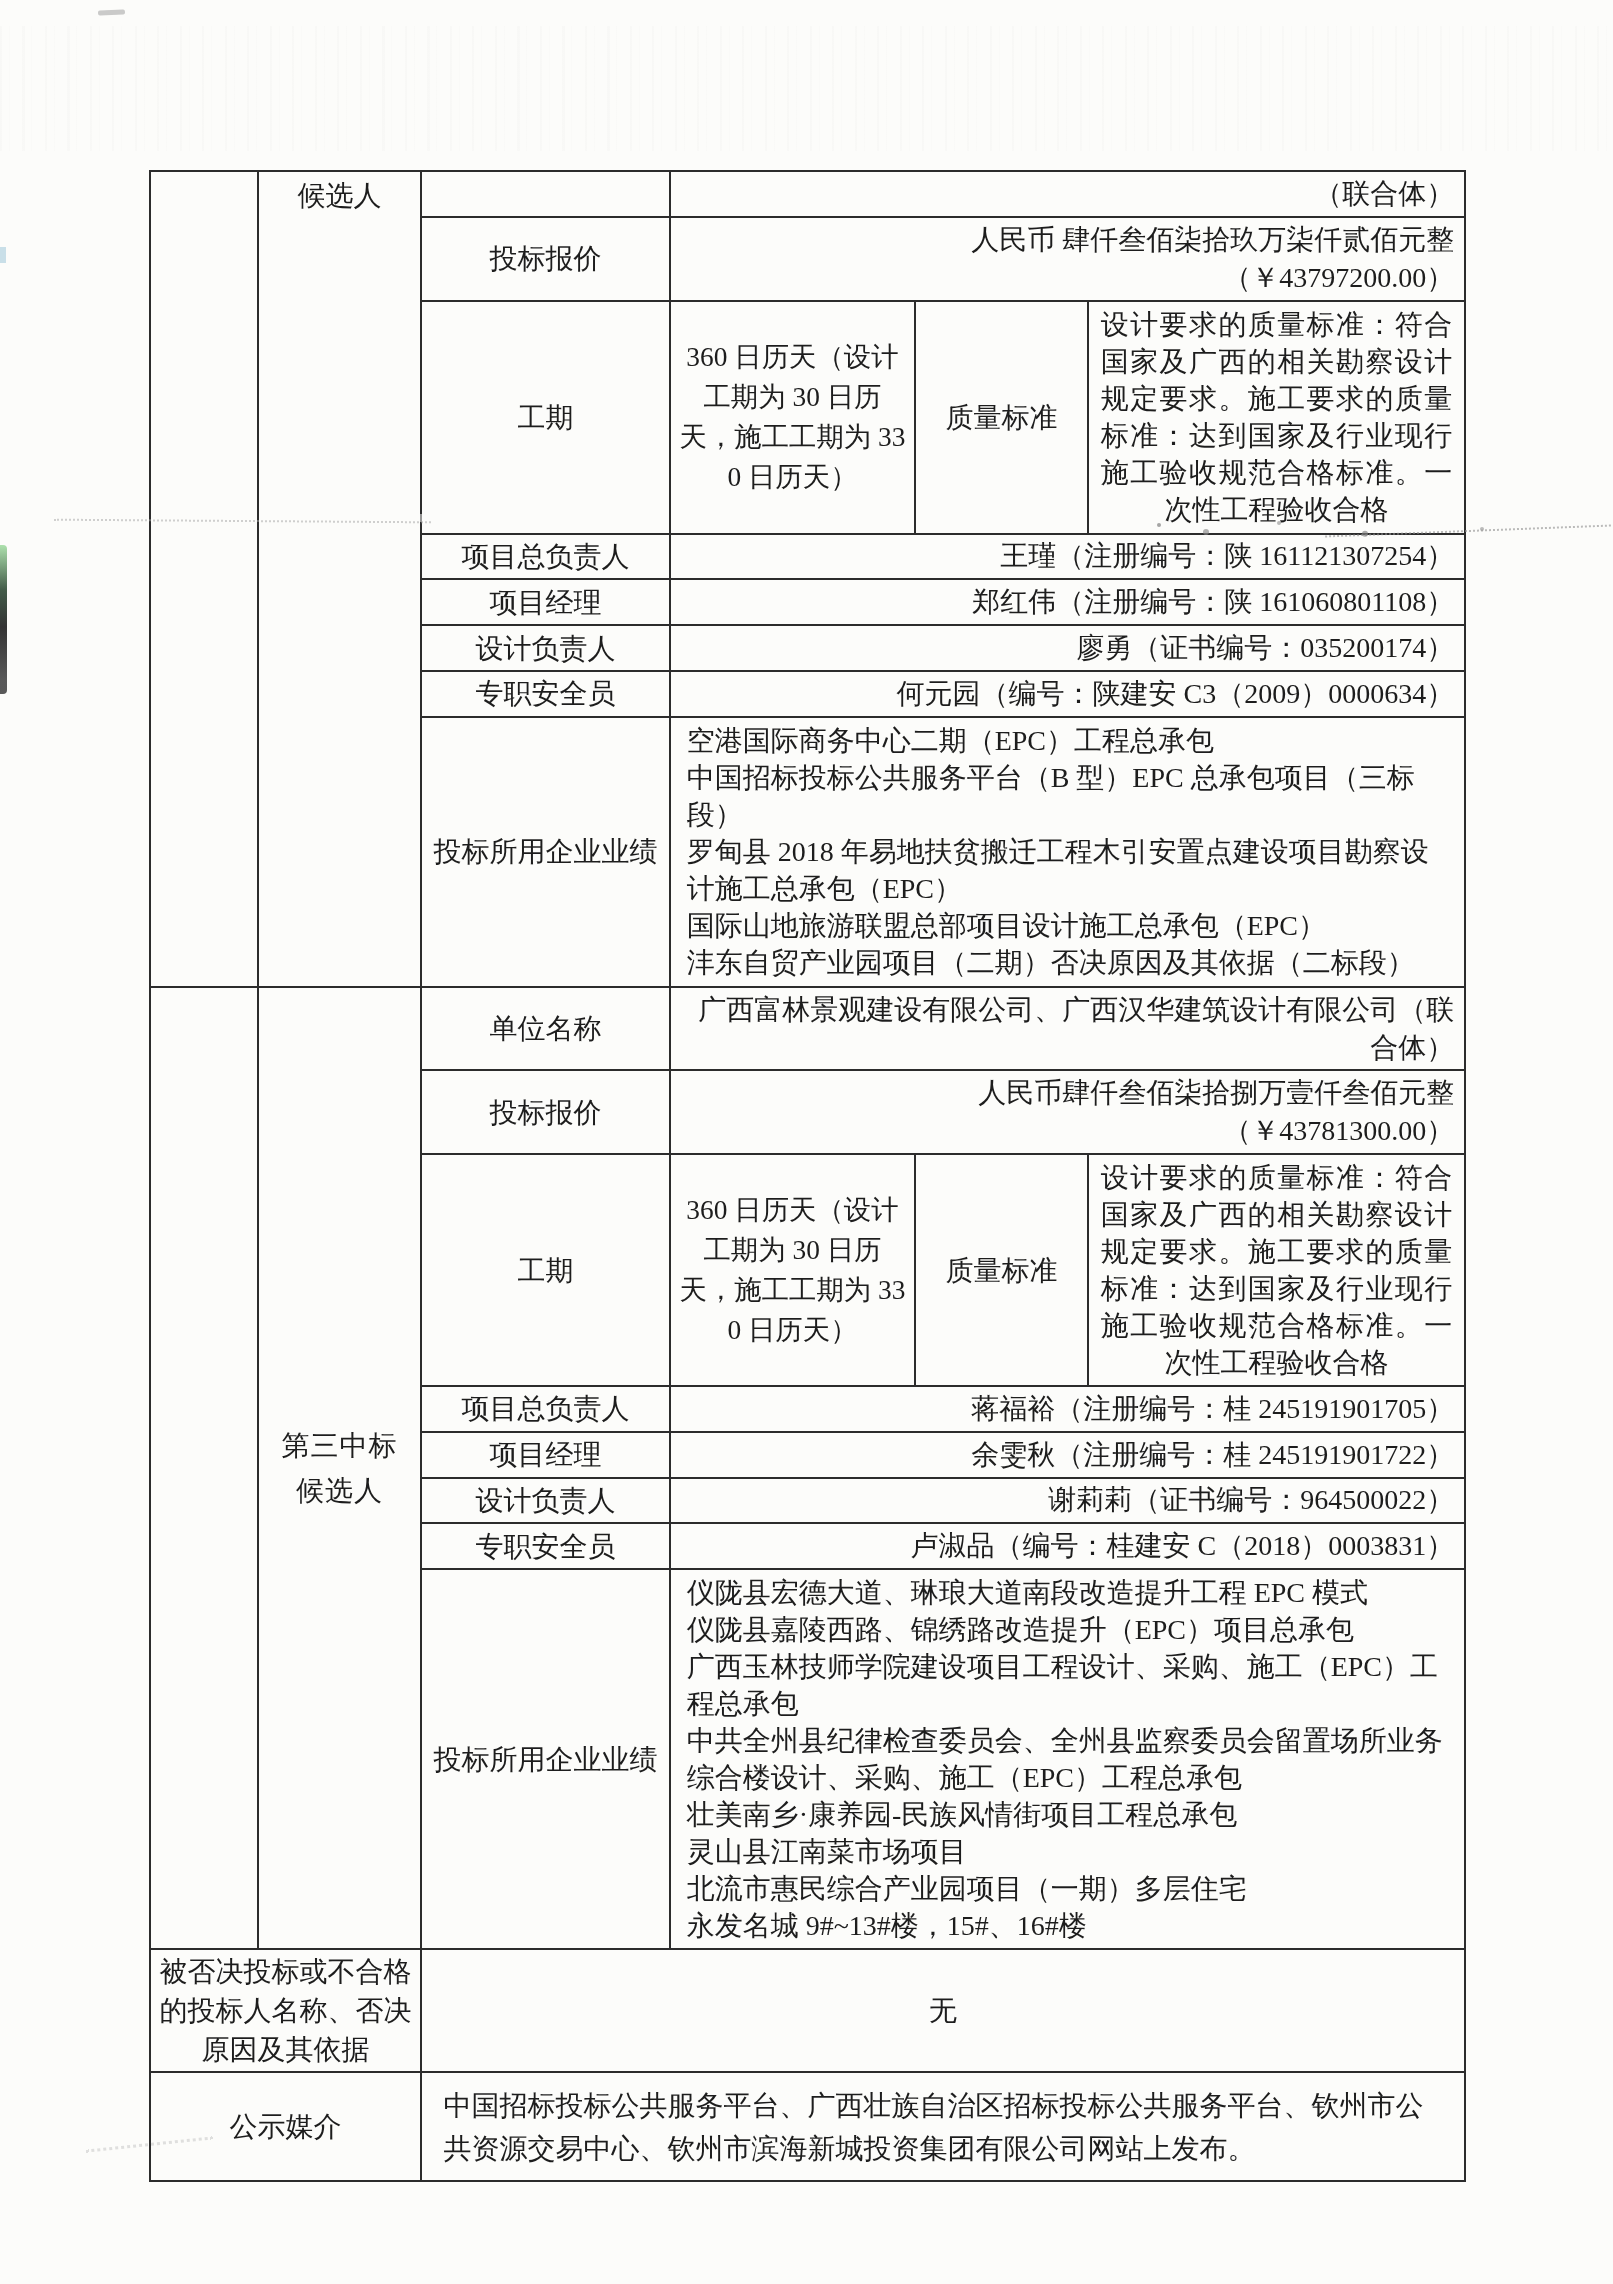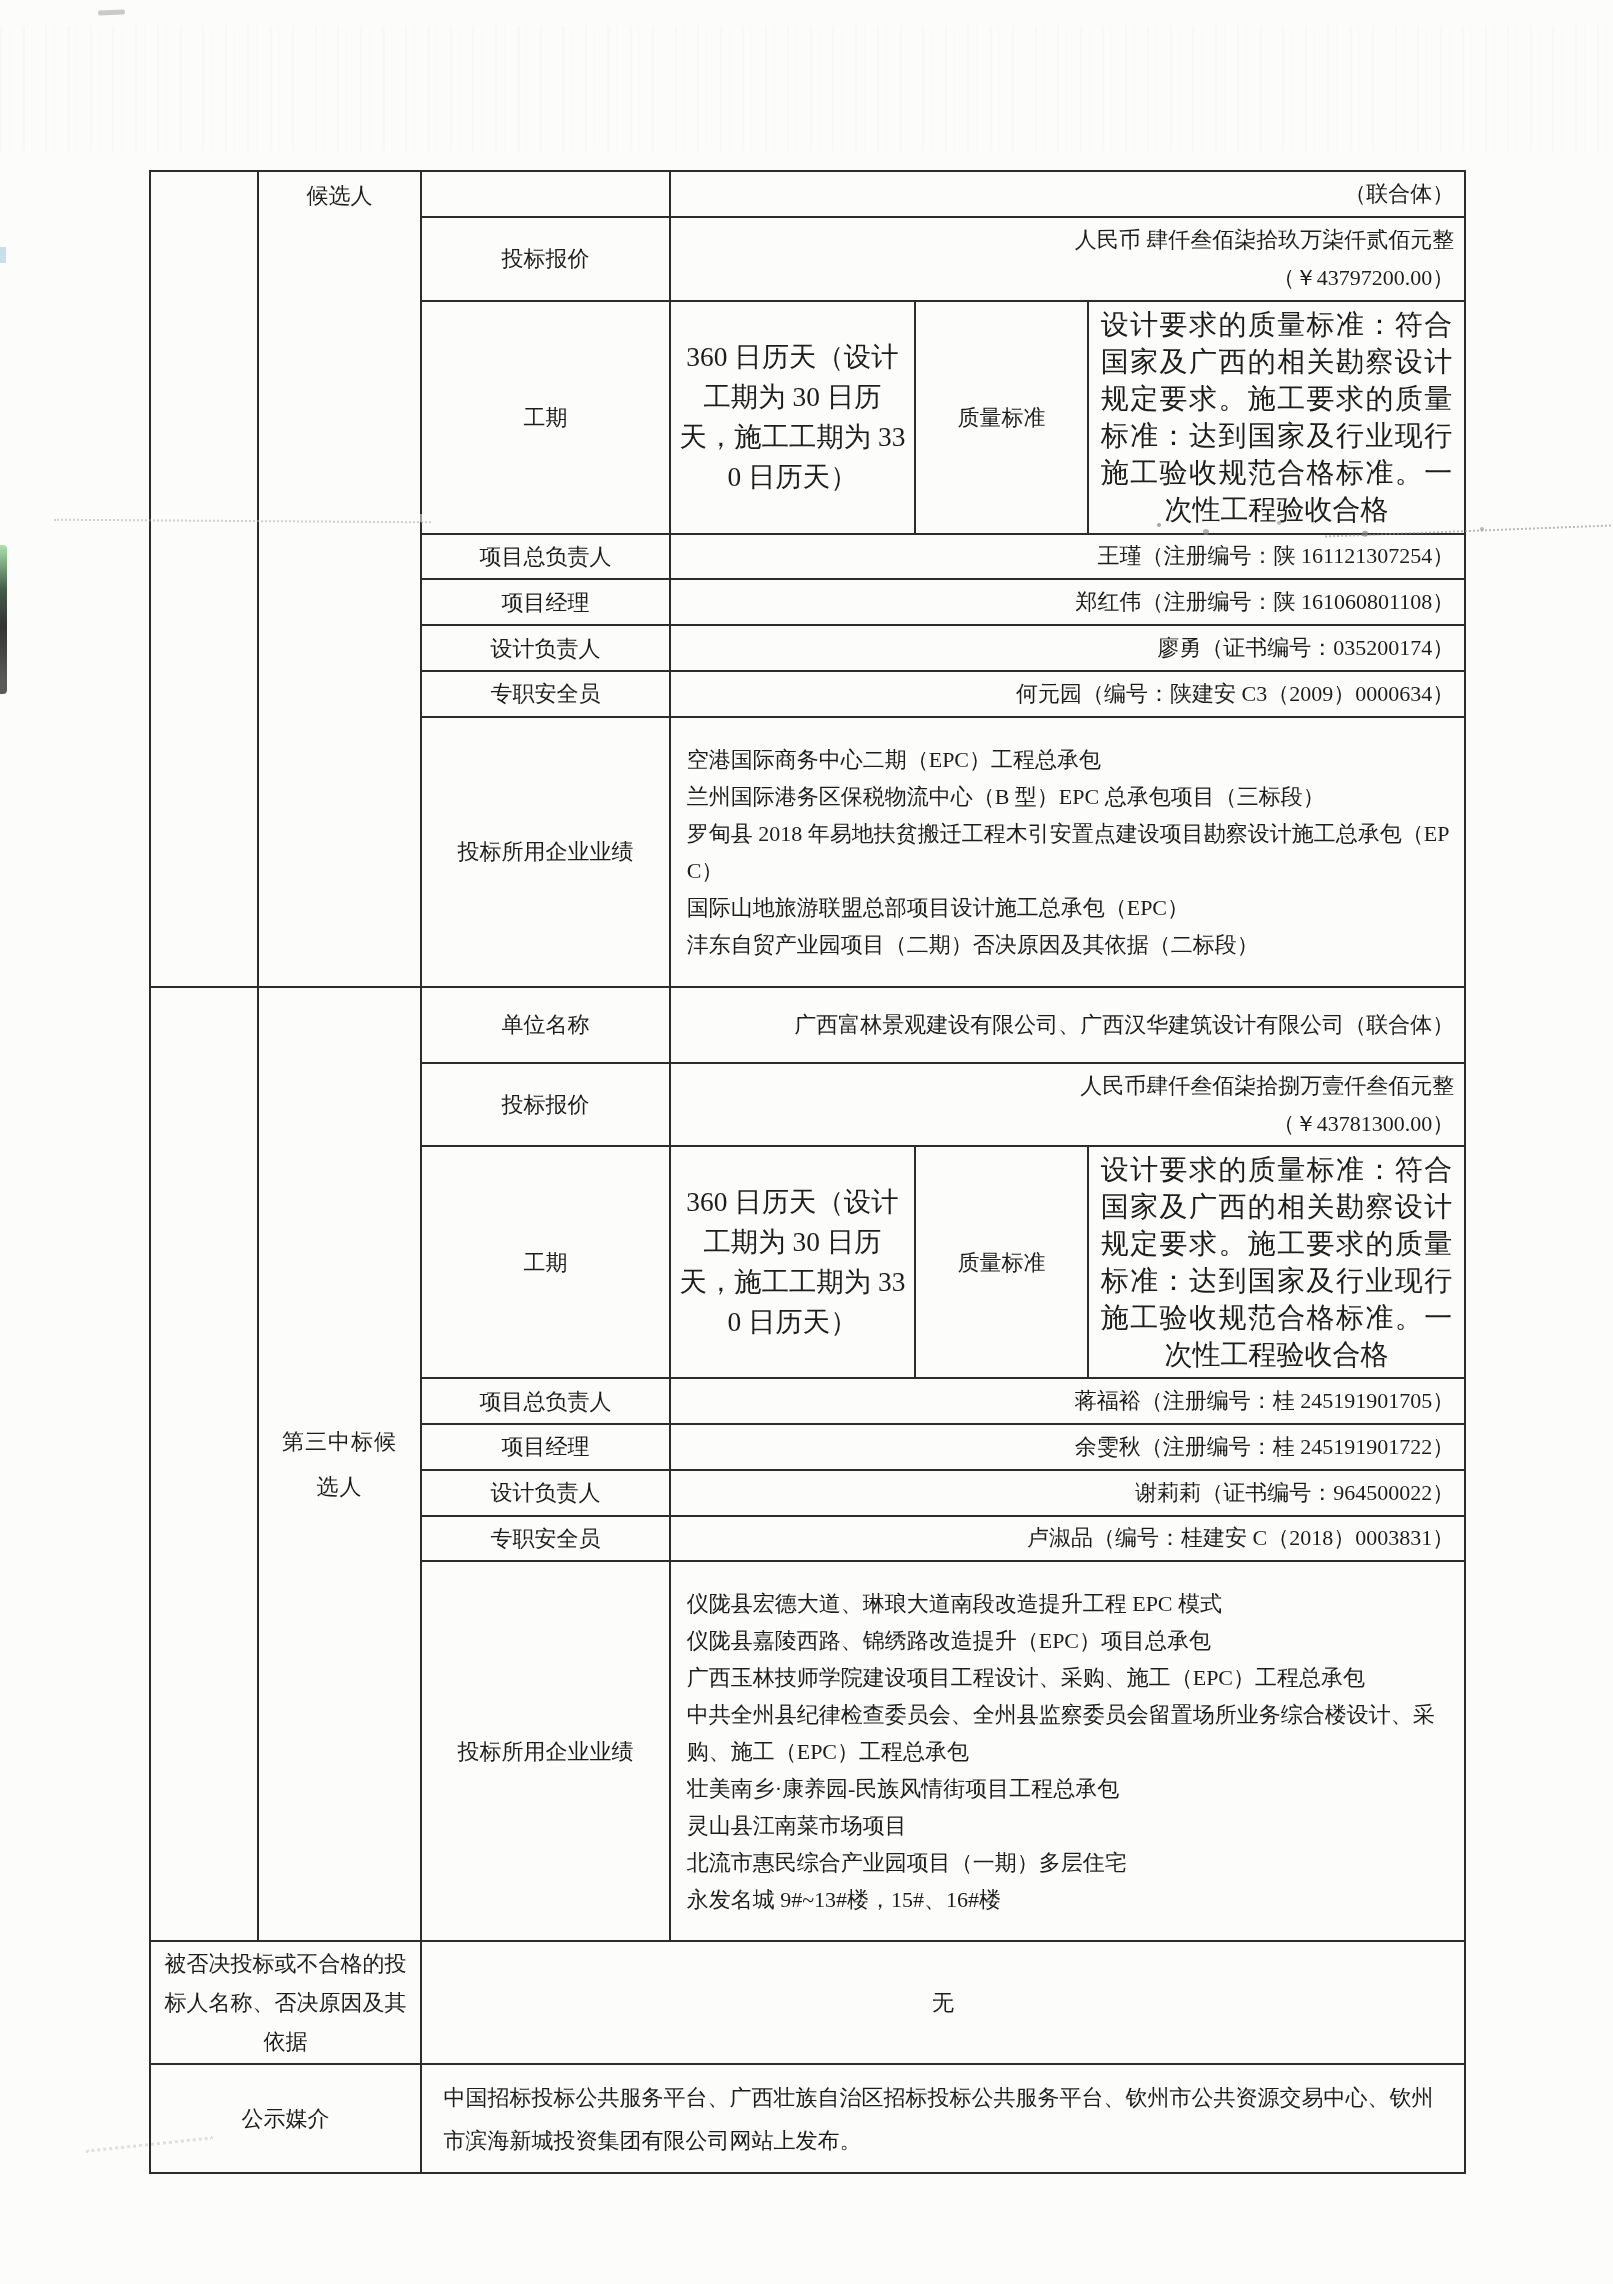--- a/index.html
+++ b/index.html
@@ -13,21 +13,21 @@
   }
   table.bidtable{
     position:absolute;left:149px;top:170px;
     width:1314px;
     border-collapse:collapse;
     table-layout:fixed;
     border:2.9px solid #262626;
   }
   td{
     border:2px solid #2c2c2c;
-    font-size:22px;
+    font-size:28px;
     vertical-align:middle;
     padding:2px 5.9px;
     word-break:break-all;
     overflow:hidden;
   }
   .lbl{text-align:center;padding:2px 3.9px;line-height:37px;}
   .content{text-align:right;padding:2.9px 9.8px 2.9px 19.6px;line-height:38px;}
   .price div{line-height:38px;}
   .duration{text-align:center;line-height:40px;padding:3.9px 5.9px;font-size:27.4px;margin-left:14px;}
   .quality{
@@ -113,21 +113,21 @@
     </tr>
     <tr style="height:39px">
       <td class="lbl">专职安全员</td>
       <td colspan="3" class="content">何元园（编号：陕建安 C3（2009）0000634）</td>
     </tr>
 
     <tr style="height:270px">
       <td class="lbl">投标所用企业业绩</td>
       <td colspan="3" class="ach">
             <div class="ach-line">空港国际商务中心二期（EPC）工程总承包</div>
-            <div class="ach-line">兰州国际港务区保税物流中心（B 型）EPC 总承包项目（三标段）</div>
+            <div class="ach-line">中国招标投标公共服务平台（B 型）EPC 总承包项目（三标段）</div>
             <div class="ach-line">罗甸县 2018 年易地扶贫搬迁工程木引安置点建设项目勘察设计施工总承包（EPC）</div>
             <div class="ach-line">国际山地旅游联盟总部项目设计施工总承包（EPC）</div>
             <div class="ach-line">沣东自贸产业园项目（二期）否决原因及其依据（二标段）</div>
           </td>
     </tr>
 
     <tr style="height:76px">
       <td rowspan="8"></td>
       <td rowspan="8" class="side-mid">
         <div class="wrapbox">第三中标候选人</div>

